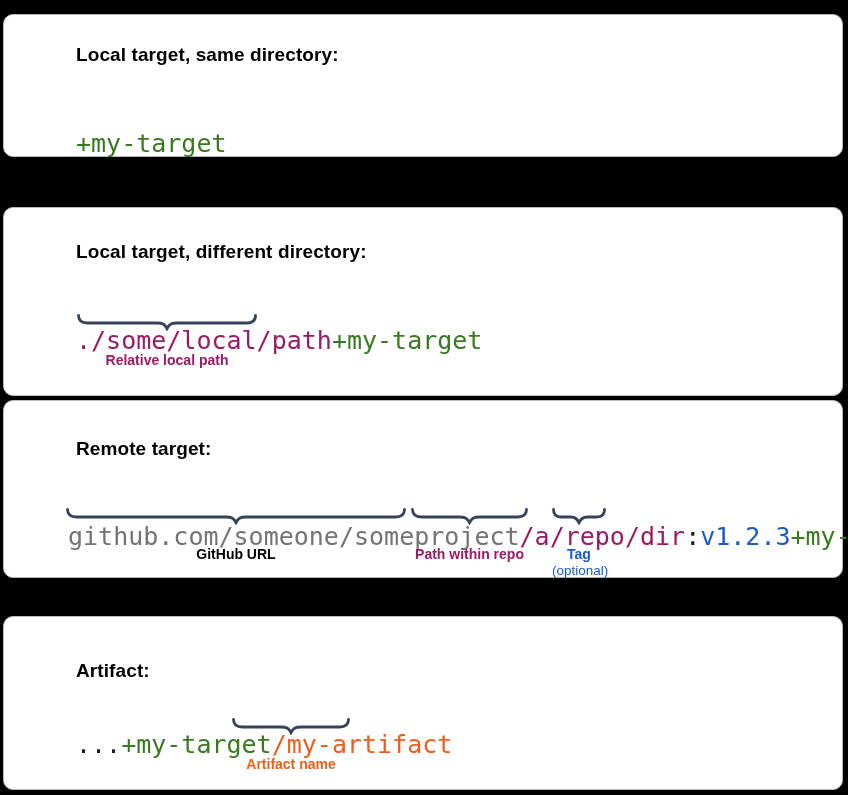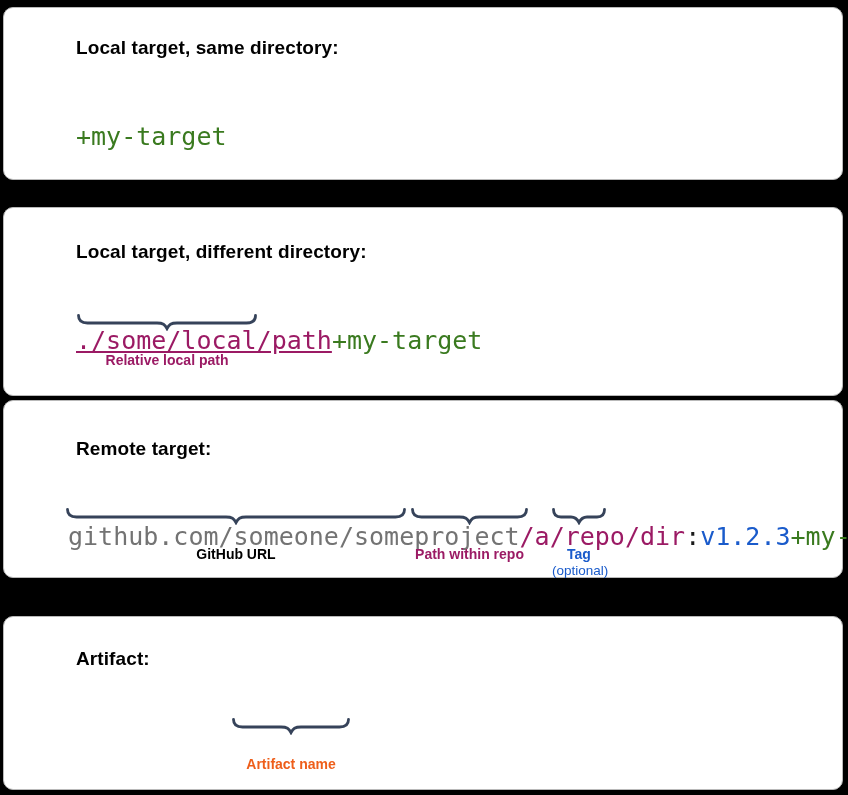--- a/index.html
+++ b/index.html
@@ -30,28 +30,28 @@
     margin-top:21px;font-size:14px;font-weight:bold;white-space:nowrap;
   }
   .anno-sub{
     margin-top:1px;font-size:13.5px;font-weight:normal;white-space:nowrap;
   }
   path.brace{fill:none;stroke-width:2.8;stroke-linecap:round;}
 </style>
 </head>
 <body>
 
-<section class="panel" style="top:7px;height:173px">
+<section class="panel" style="top:14px;height:143px">
   <h2 class="heading" style="left:72px;top:28px">Local target, same directory:</h2>
   <div class="code" style="left:72px;top:74px"><span style="color: rgb(58, 122, 31);">+my-target</span></div>
 </section>
 
 <section class="panel" style="top:207px;height:189px">
   <h2 class="heading" style="left:72px;top:32px">Local target, different directory:</h2>
-  <div class="code" style="left:72px;top:78px"><span style="color: rgb(155, 26, 100); text-decoration: underline;">./some/local/path</span><span style="color: rgb(58, 122, 31);">+my-target</span></div>
+  <div class="code" style="left:72px;top:78px"><span style="color: rgb(155, 26, 100);">./some/local/path</span><span style="color: rgb(58, 122, 31);">+my-target</span></div>
   <div class="anno" style="left:73px;top:105px;width:180px">
     <svg width="180" height="18" viewBox="0 0 180 18">
       <path class="brace" d="M1.5,2.5 C1.5,7.5 4.5,10 10.5,10 L80,10 C86,10 88,11.5 90,15.5 C92,11.5 94,10 100,10 L169.5,10 C175.5,10 178.5,7.5 178.5,2.5" stroke="#36435a"></path>
     </svg>
     <div class="anno-label" style="color: rgb(155, 26, 100);">Relative local path</div>
   </div>
 </section>
 
 <section class="panel" style="top:400px;height:178px">
   <h2 class="heading" style="left:72px;top:36px">Remote target:</h2>
@@ -74,20 +74,21 @@
 
   <div class="anno" style="left:407px;top:106px;width:117px">
     <svg width="117" height="18" viewBox="0 0 117 18">
       <path class="brace" d="M1.5,2.5 C1.5,7.5 4.5,10 10.5,10 L48.5,10 C54.5,10 56.5,11.5 58.5,15.5 C60.5,11.5 62.5,10 68.5,10 L106.5,10 C112.5,10 115.5,7.5 115.5,2.5" stroke="#36435a"></path>
     </svg>
     <div class="anno-label" style="color: rgb(155, 26, 100);">Path within repo</div>
   </div>
 </section>
 
 <section class="panel" style="top:616px;height:174px">
-  <h2 class="heading" style="left:72px;top:30px">Artifact:</h2>
+  <h2 class="heading" style="left:72px;top:42px">Artifact:</h2>
+  <div class="code" style="left:72px;top:73px"><span style="color: rgb(26, 26, 26);">...</span><span style="color: rgb(58, 122, 31);">+my-target</span><span style="color: rgb(238, 94, 26);">/my-artifact</span></div>
   <div class="anno" style="left:228px;top:100px;width:118px">
     <svg width="118" height="18" viewBox="0 0 118 18">
       <path class="brace" d="M1.5,2.5 C1.5,7.5 4.5,10 10.5,10 L49,10 C55,10 57,11.5 59,15.5 C61,11.5 63,10 69,10 L107.5,10 C113.5,10 116.5,7.5 116.5,2.5" stroke="#36435a"></path>
     </svg>
     <div class="anno-label" style="color: rgb(238, 94, 26);">Artifact name</div>
   </div>
 </section>
 
 </body></html>

